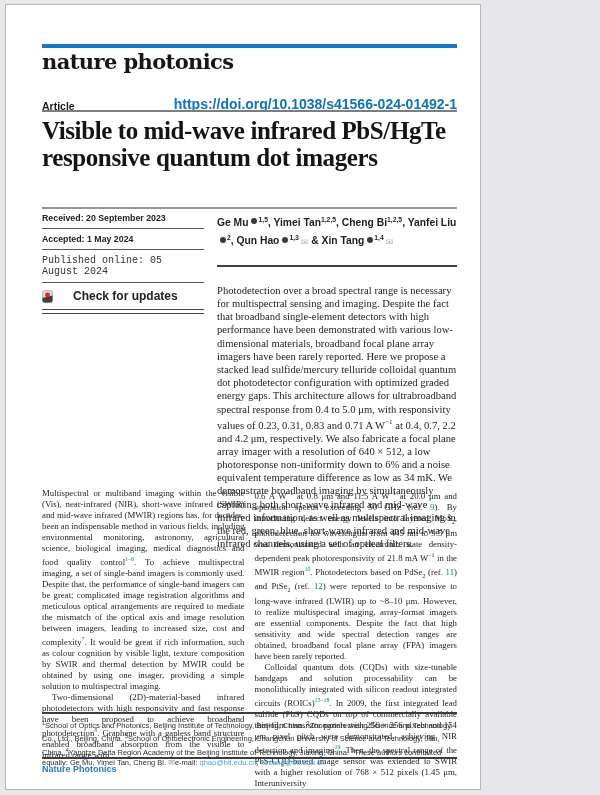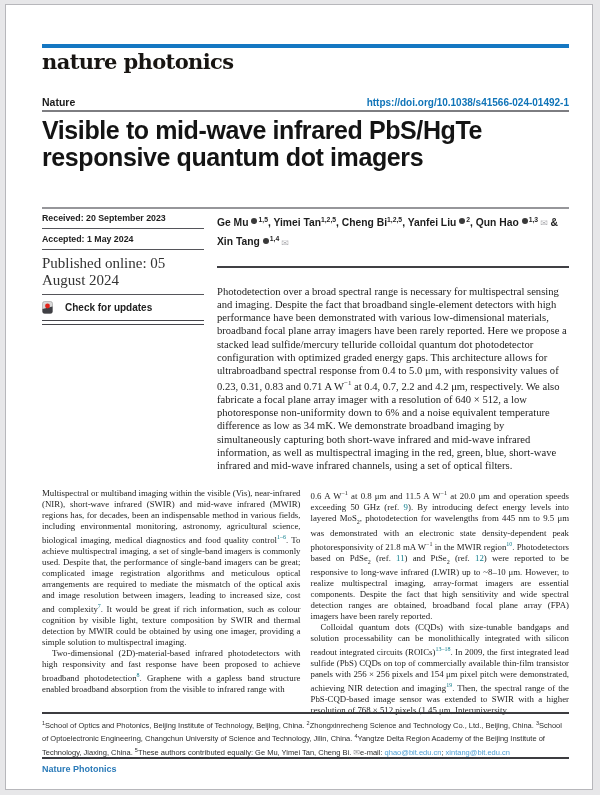--- a/index.html
+++ b/index.html
@@ -5,56 +5,56 @@
   html,body{margin:0;padding:0;}
   body{
     width:600px;height:795px;
     background:#e7e7e9;
     font-family:"Liberation Sans",sans-serif;
     position:relative;
     -webkit-font-smoothing:antialiased;
   }
   .page{
     position:absolute;left:5px;top:4px;
-    width:588px;height:786px;
+    width:476px;height:786px;
     background:#ffffff;
     border:1px solid #b7b7bb;
     box-sizing:border-box;
     overflow:hidden;
   }
   .abs{position:absolute;}
   
   .band{left:36px;right:23px;top:39px;height:4px;background:#1577c2;}
   .brand{
     left:36px;top:44px;
     font-family:"DejaVu Serif",serif;
     font-weight:bold;font-size:21px;letter-spacing:-0.6px;
     color:#181512;
   }
   .kicker-row{left:36px;right:23px;top:91px;display:flex;justify-content:space-between;align-items:flex-end;}
   .kicker{font-size:10.5px;font-weight:bold;color:#1c1c1c;}
-  .doi{font-size:10px;font-weight:bold;color:#1074b8;text-decoration:none;}
+  .doi{font-size:14px;font-weight:bold;color:#1074b8;text-decoration:none;}
   .rule-heavy{left:36px;right:23px;top:105px;height:2px;background:#7d7d81;}
   .title{
     left:36px;right:23px;top:112px;
-    font-family:Liberation Sans, sans-serif;
+    font-family:Liberation Serif, serif;
     font-weight:bold;font-size:25px;line-height:27px;letter-spacing:-0.4px;
     color:#141414;
   }
   .rule-mid{left:36px;right:23px;top:202px;height:2px;background:#96969a;}
   
   .info{left:36px;right:23px;top:203px;display:grid;grid-template-columns:162px 1fr;column-gap:13px;}
   .meta-row{
     padding:5px 0 5px;border-bottom:1px solid #55555a;
     font-size:8.8px;font-weight:bold;color:#222;
   }
-  .meta-row.serif{font-family:Liberation Serif, serif;font-weight:normal;font-size:15px;color:#333;}
+  .meta-row.serif{font-family:Liberation Mono, monospace;font-weight:normal;font-size:10px;color:#333;}
   .check-row{
-    display:flex;align-items:center;gap:12px;
-    padding:6px 0 6px;font-size:10px;font-weight:bold;color:#222;cursor:pointer;
+    display:flex;align-items:center;gap:20px;
+    padding:6px 0 6px;font-size:12px;font-weight:bold;color:#222;cursor:pointer;
   }
   .dbl{height:3px;border-top:1px solid #44444a;border-bottom:1px solid #44444a;}
   .authors{
     padding-top:4px;
     font-size:10.3px;font-weight:bold;line-height:15px;color:#1d1d1d;
   }
   .authors sup{font-size:6.8px;}
   .orcid{
     display:inline-block;width:6px;height:6px;border-radius:50%;
     background:#3a3a3a;margin:0 1px 0 3px;vertical-align:2px;
@@ -98,21 +98,21 @@
 </style>
 </head>
 <body>
 
 <div class="page">
 
   <div class="abs band"></div>
   <div class="abs brand">nature photonics</div>
 
   <div class="abs kicker-row">
-    <span class="kicker">Nature</span>
+    <span class="kicker">Article</span>
     <a class="doi" href="#">https://doi.org/10.1038/s41566-024-01492-1</a>
   </div>
 
   <div class="abs rule-heavy"></div>
 
   <div class="abs title">
     <div>Visible to mid-wave infrared PbS/HgTe</div>
     <div>responsive quantum dot imagers</div>
   </div>
 

